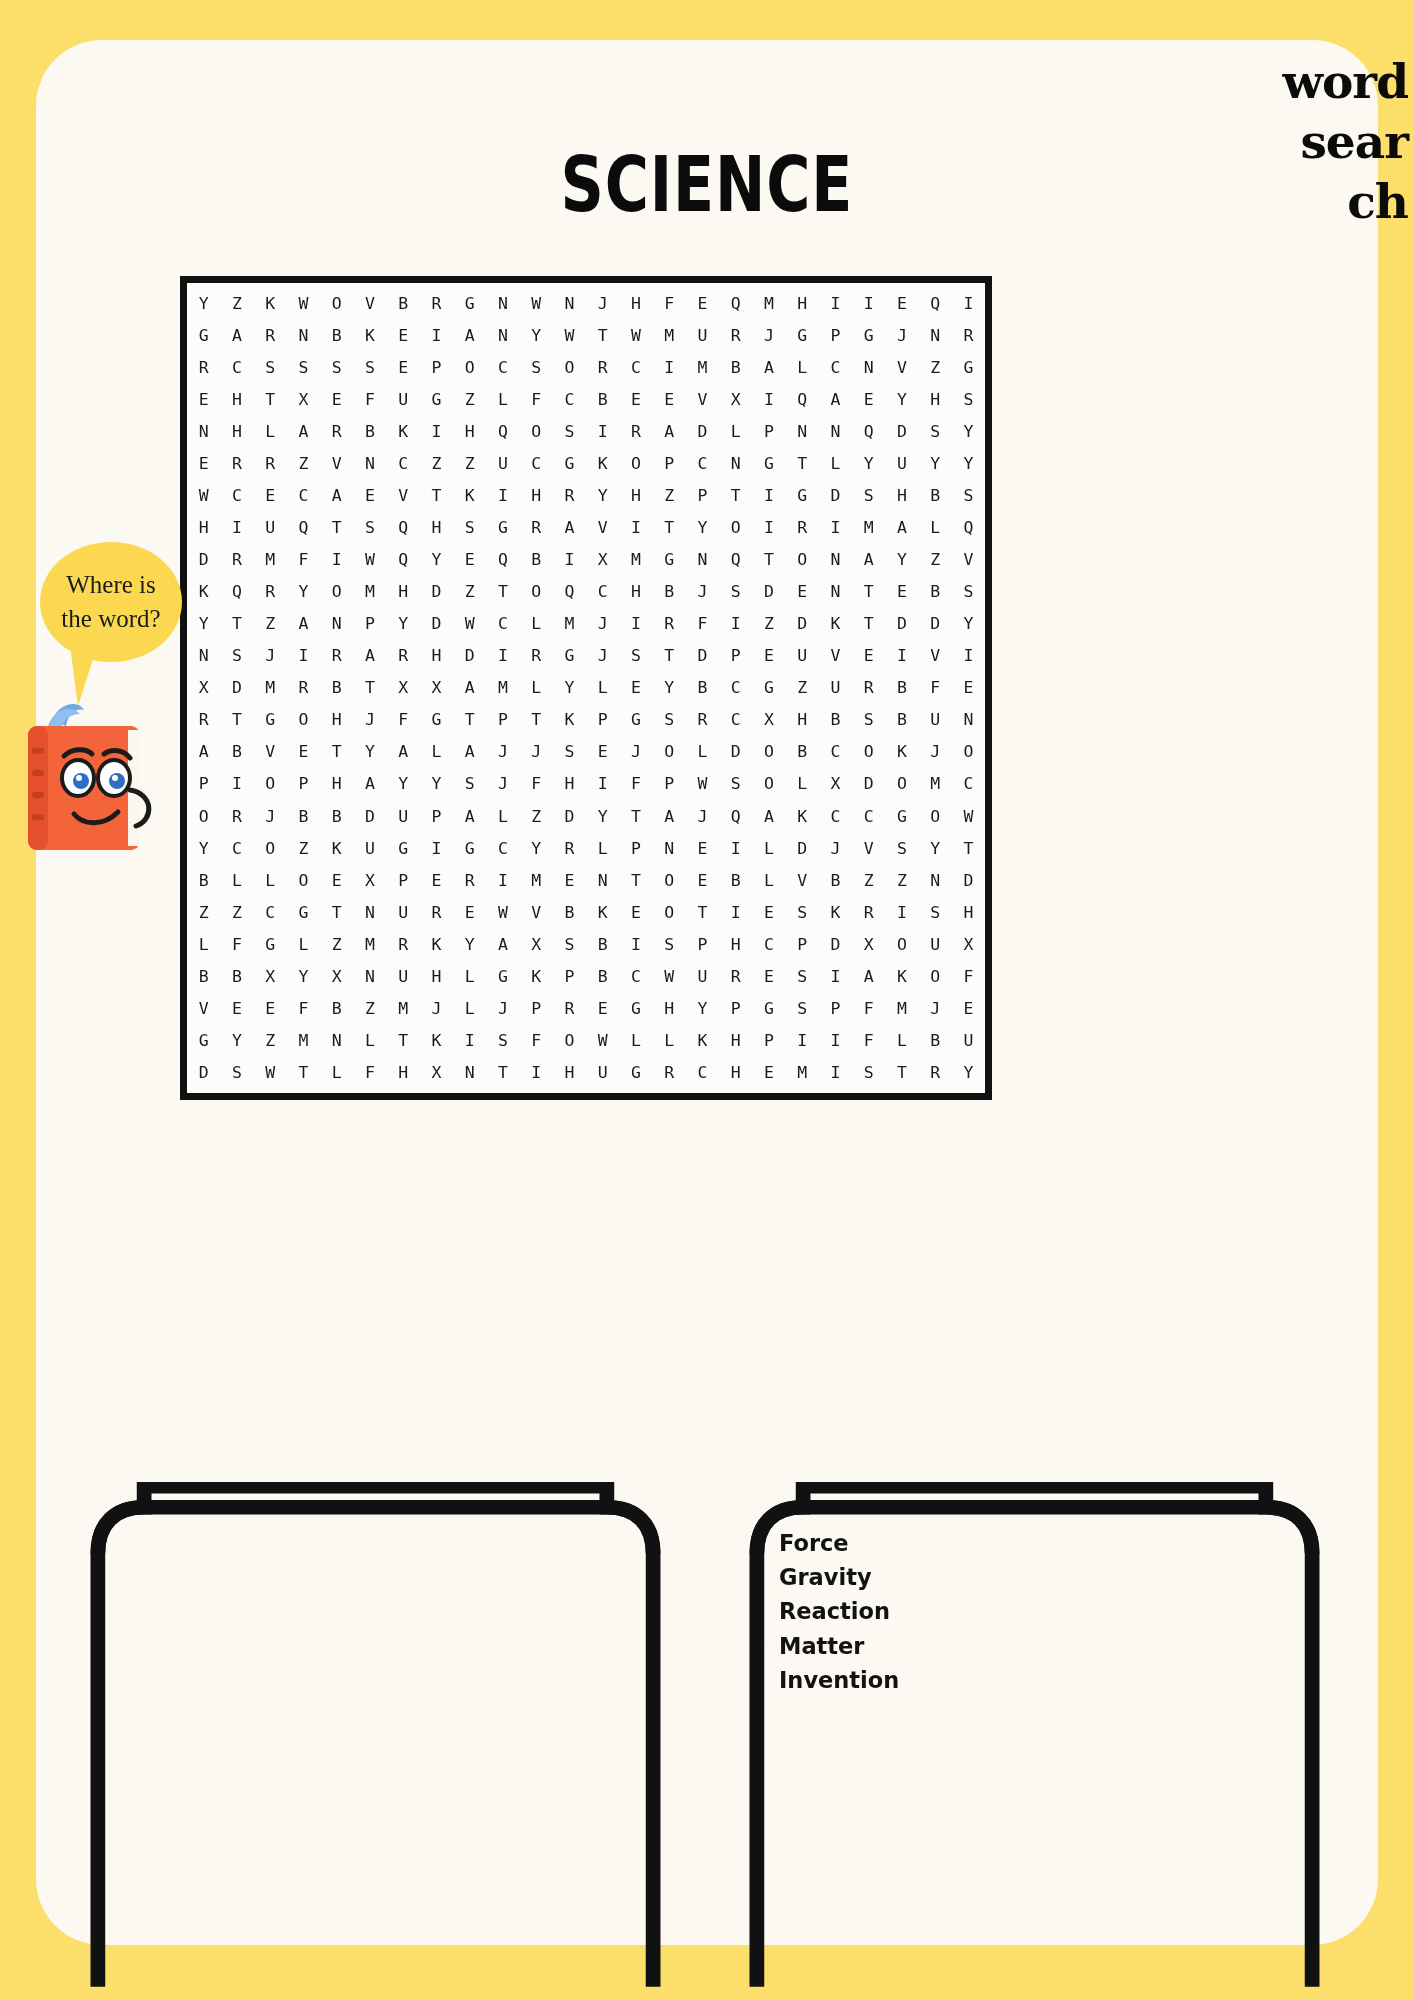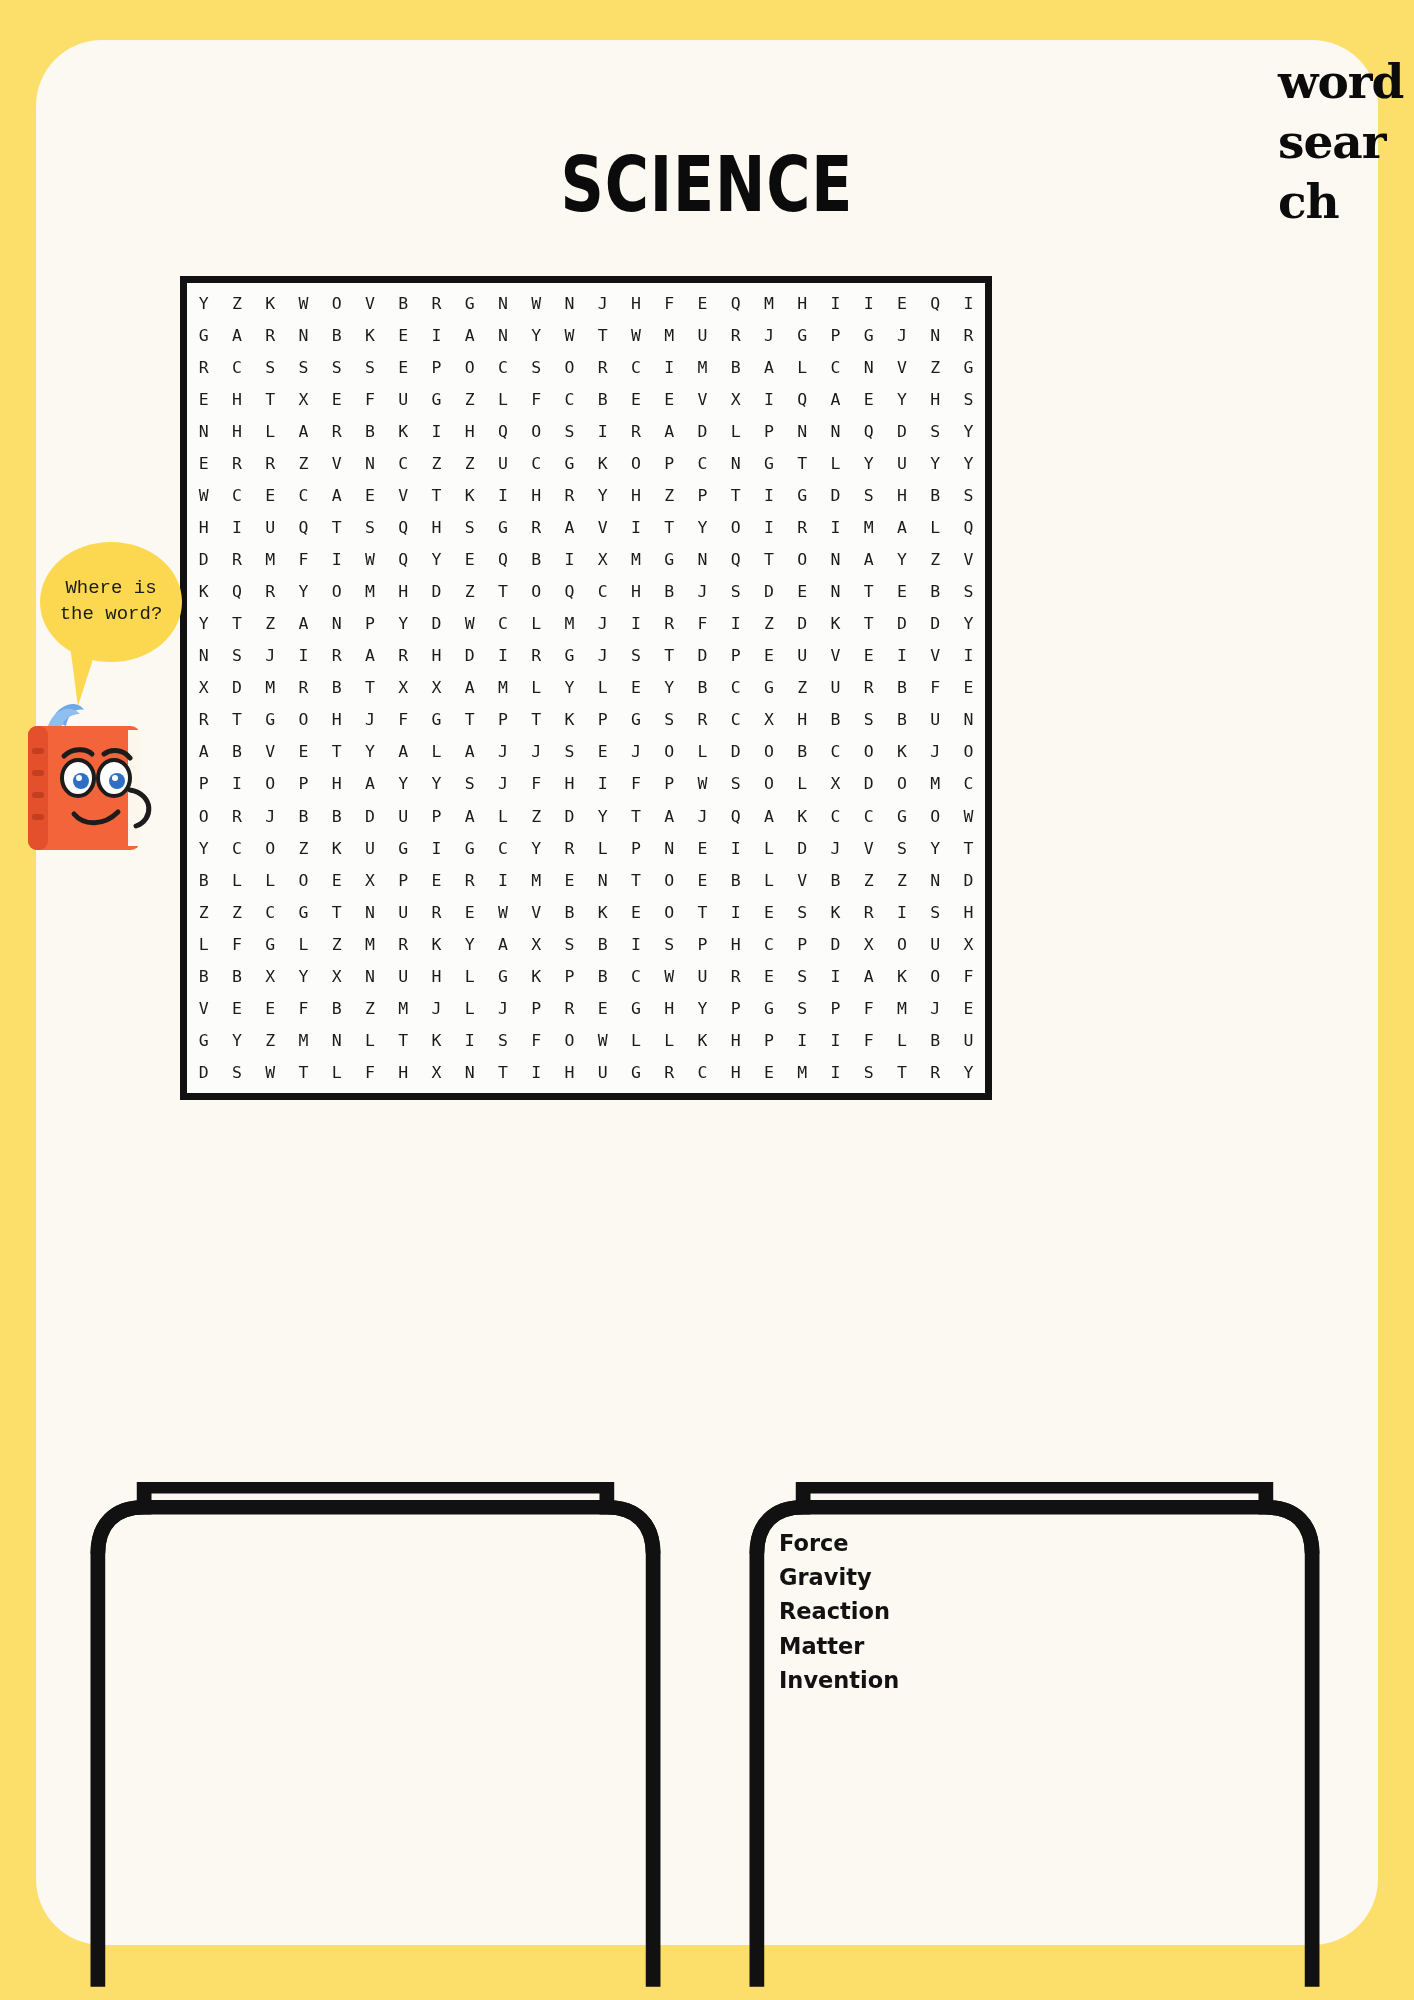--- a/index.html
+++ b/index.html
@@ -61,21 +61,21 @@
     font-stretch: condensed;
     transform: scaleX(0.88);
   }
 
   
   #ws-label {
     position: absolute;
     right: 6px;
     top: 52px;
     width: 130px;
-    text-align: left;
+    text-align: right;
     font-family: "DejaVu Serif", serif;
     font-weight: 900;
     font-size: 47px;
     line-height: 1.28;
     color: #0B0B0B;
     letter-spacing: -1px;
     word-break: break-all;
     text-transform: lowercase;
   }
 
@@ -114,22 +114,22 @@
     width: 142px;
     height: 120px;
     background: #FCD850;
     border-radius: 50%;
     display: flex;
     align-items: center;
     justify-content: center;
     text-align: center;
   }
   #bubble-text {
-    font-family: Liberation Mono, monospace;
-    font-size: 19px;
+    font-family: Liberation Serif, serif;
+    font-size: 25px;
     line-height: 1.35;
     color: #1B1B1B;
     width: 110px;
   }
   #bubble-tail {
     position: absolute;
     left: 66px;
     top: 648px;
     width: 0; height: 0;
     border-left: 16px solid transparent;

